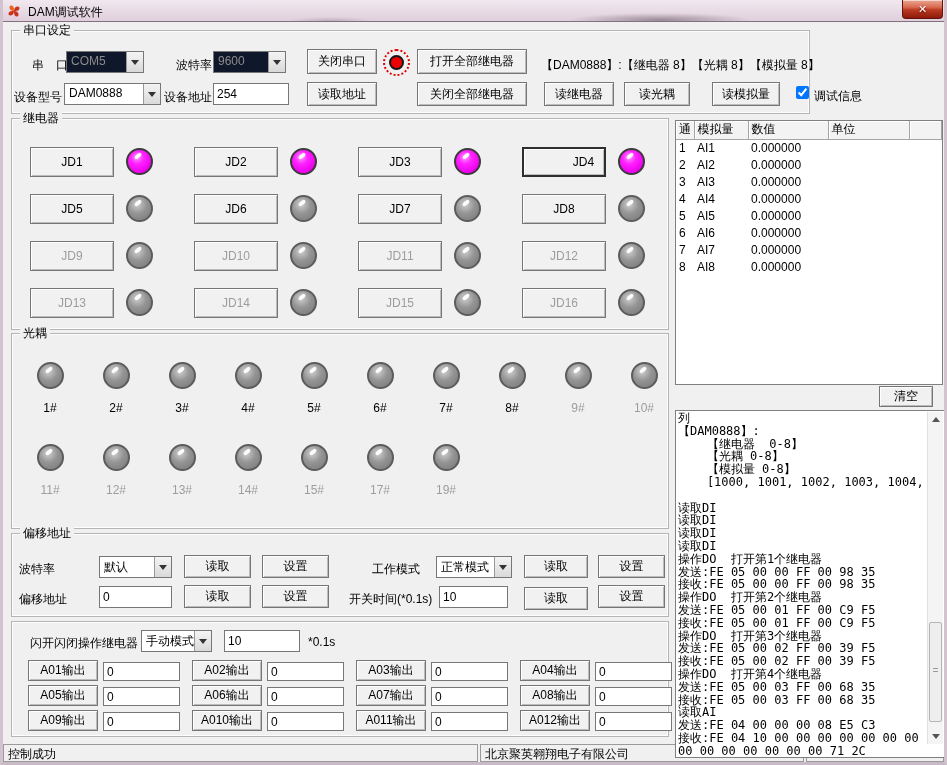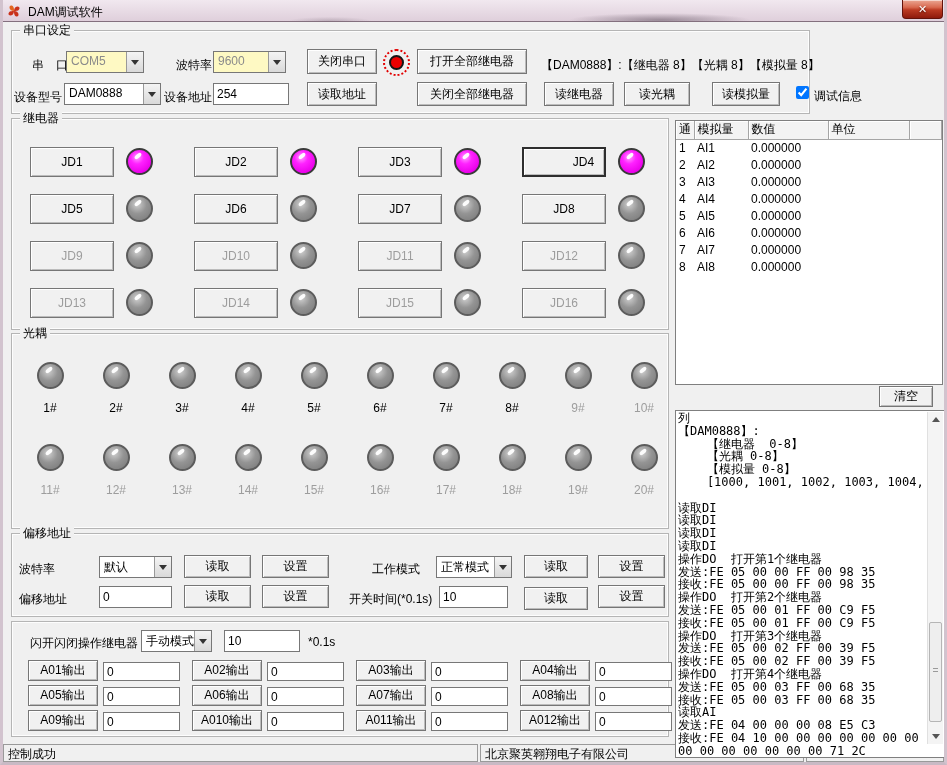--- a/index.html
+++ b/index.html
@@ -29,21 +29,21 @@
   .group { position:absolute; border:1px solid #b5b5b5; box-shadow:1px 1px 0 #fdfdfd inset, -1px -1px 0 #fdfdfd inset; }
   .legend { position:absolute; top:-8px; left:8px; background:#f0f0f0; padding:0 3px; line-height:14px; }
   .btn { position:absolute; background:#f1f1f1; border:1px solid #767676;
     box-shadow:inset 1px 1px 0 #ffffff, inset -1px -1px 0 #bcbcbc;
     display:flex; align-items:center; justify-content:center; cursor:default; font-size:12px; }
   .btn.focused { border:2px solid #2e2e2e;padding-left:39px; }
   .btn.disabled { color:#9d9d9d; }
   .label { position:absolute; white-space:nowrap; }
   .input { position:absolute; border:1px solid #777; background:#fff; font-family:inherit; font-size:12px; padding:1px 3px; }
   .select { position:absolute; height:22px; border:1px solid #777; background:#fff; display:flex; }
-  .select.disabled { background:#fef9c3; color:#8b8b8b; }
+  .select.disabled { background:#0f172a; color:#8b8b8b; }
   .select-val { flex:1; padding:2px 4px; overflow:hidden; white-space:nowrap; }
   .select-btn { width:17px; border-left:1px solid #999; background:linear-gradient(#f4f4f4,#d9d9d9);
     display:flex; align-items:center; justify-content:center; }
   .select-arrow { width:0; height:0; border-left:4px solid transparent; border-right:4px solid transparent; border-top:5px solid #333; }
   .chk { position:absolute; width:13px; height:13px; }
   
   .light { width:27px; height:27px; border-radius:50%; position:relative; flex:none; }
   .light.on  { background:radial-gradient(circle at 40% 32%, #ff9dff 0%, #ff22ff 32%, #ea00ea 75%, #a300a3 100%); border:2px solid #3a3a3a; }
   .light.off { background:radial-gradient(circle at 40% 32%, #cfcfcf 0%, #949494 45%, #777 100%); border:2px solid #5c5c5c; }
   .light::after { content:""; position:absolute; left:6px; top:4px; width:8px; height:4px;
@@ -365,37 +365,25 @@
     <div class="ocell">
         <span class="light off"></span>
         <span class="olabel dim">14#</span>
       </div>
     <div class="ocell">
         <span class="light off"></span>
         <span class="olabel dim">15#</span>
       </div>
     <div class="ocell">
         <span class="light off"></span>
-        <span class="olabel dim">16#</span>
-      </div>
-    <div class="ocell">
-        <span class="light off"></span>
         <span class="olabel dim">17#</span>
       </div>
     <div class="ocell">
         <span class="light off"></span>
-        <span class="olabel dim">18#</span>
-      </div>
-    <div class="ocell">
-        <span class="light off"></span>
         <span class="olabel dim">19#</span>
-      </div>
-    <div class="ocell">
-        <span class="light off"></span>
-        <span class="olabel dim">20#</span>
       </div>
   </div>
 </div>
 
 <div class="log-panel">
   <pre class="log-text">列
 【DAM0888】:
     【继电器  0-8】
     【光耦 0-8】
     【模拟量 0-8】

